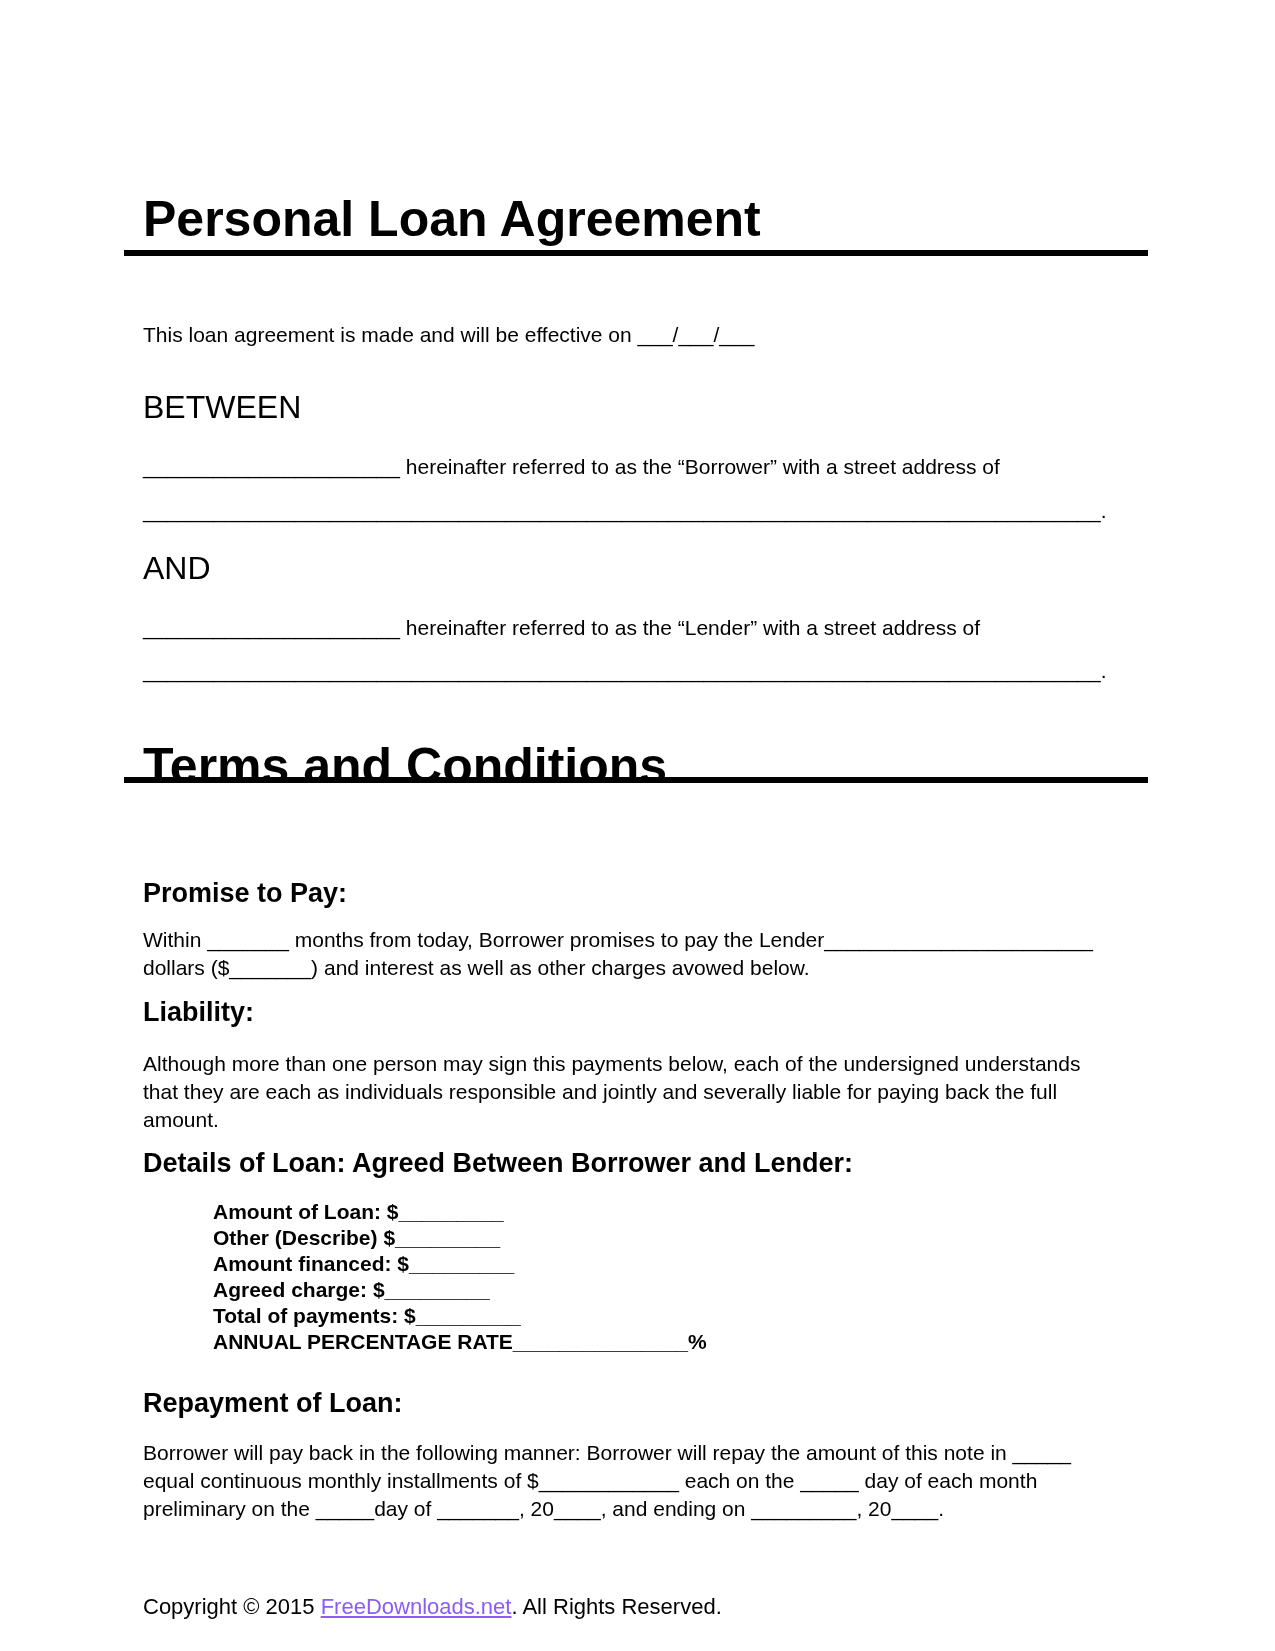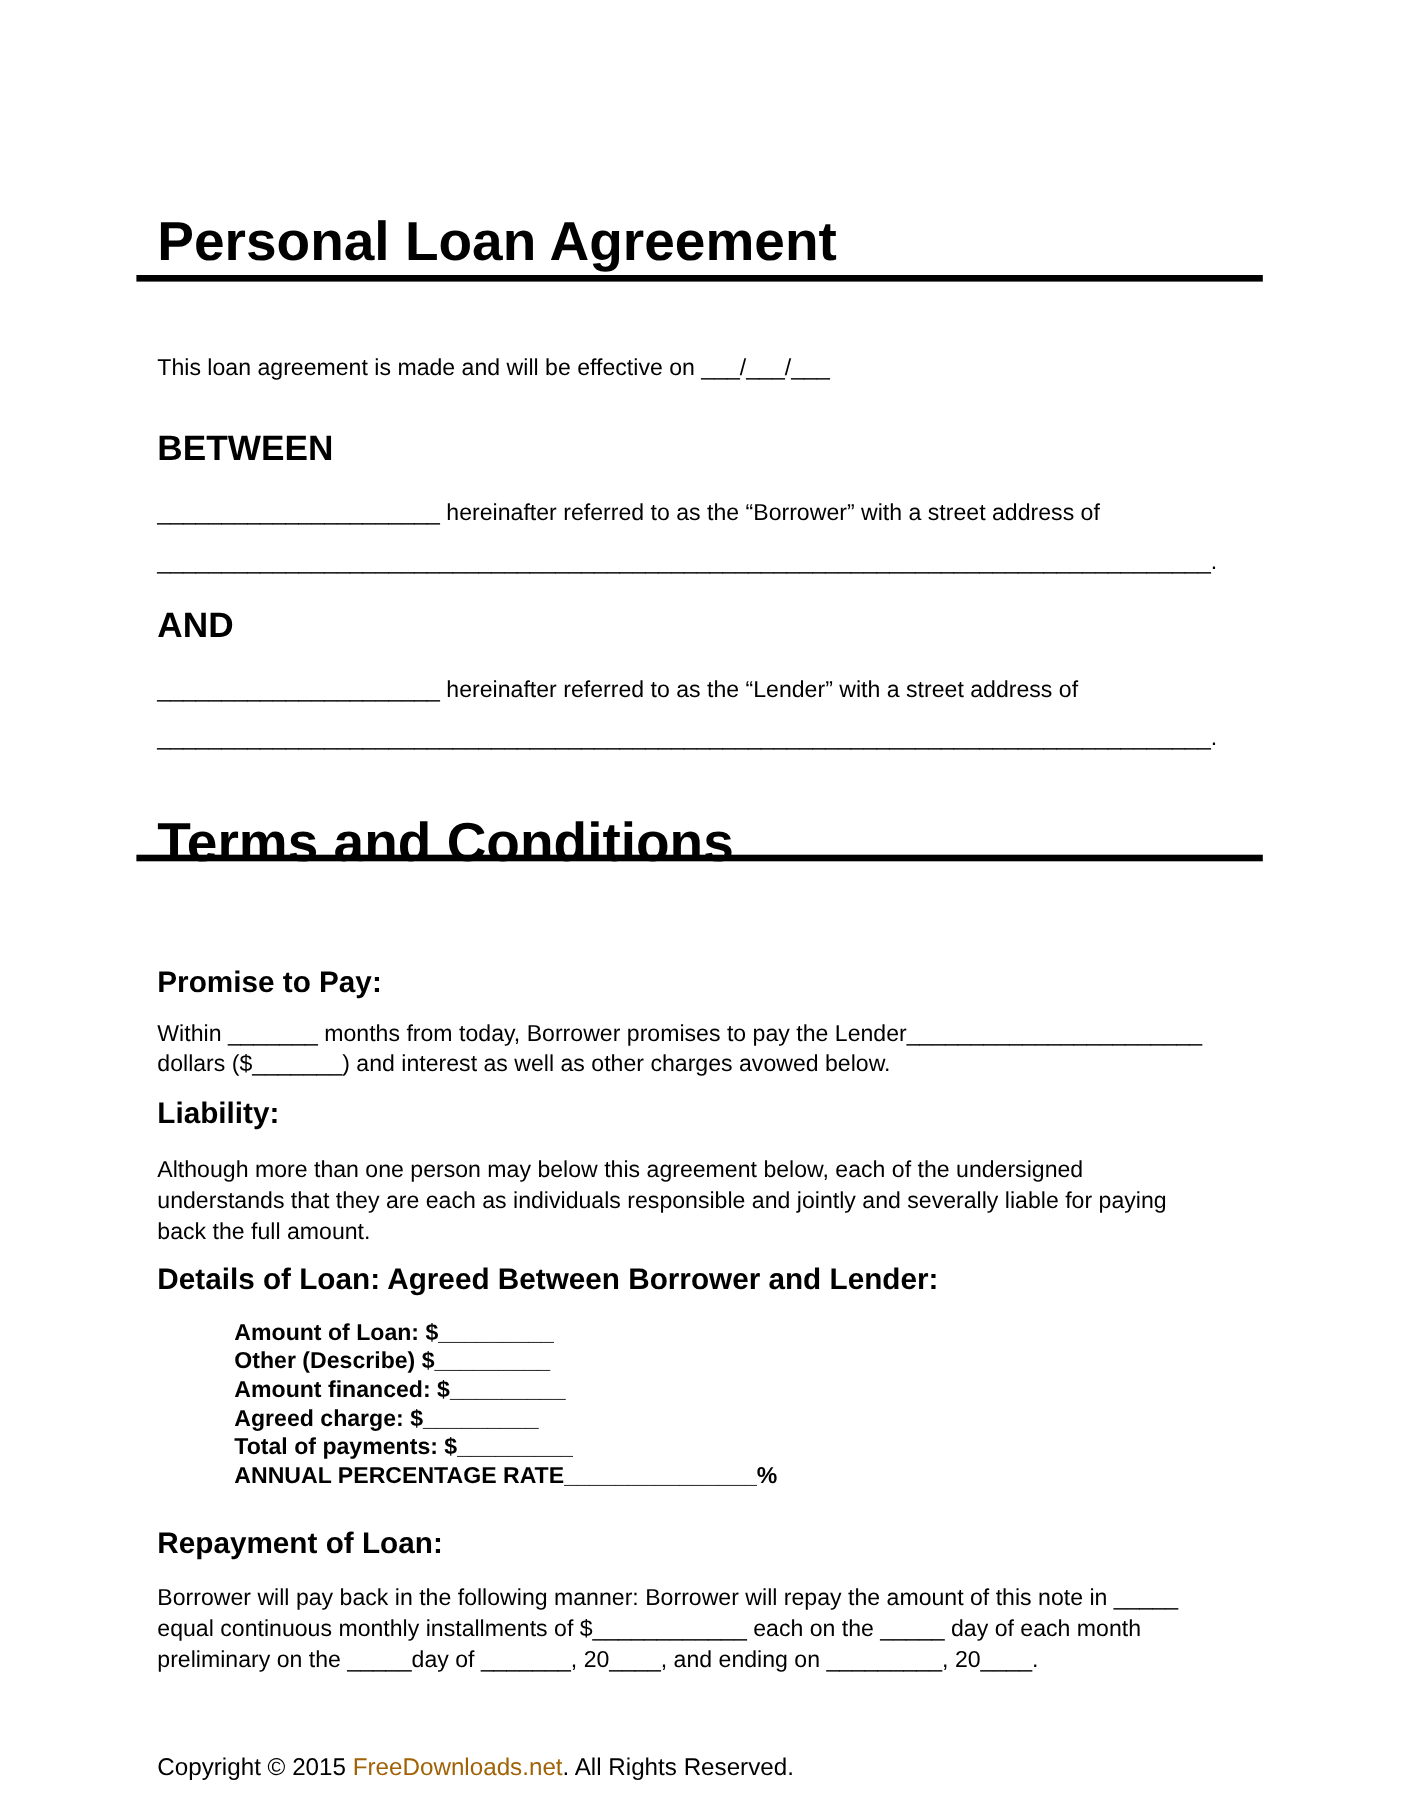--- a/index.html
+++ b/index.html
@@ -27,21 +27,21 @@
     width:1024px;
     height:6px;
     background:#000000;
   }
   .body-text{
     font-size:21px;
     line-height:28px;
   }
   .party-label{
     font-size:32px;
-    font-weight:bold;
+    font-weight:normal;
     line-height:38px;
     white-space:nowrap;
   }
   .sub-heading{
     font-size:27px;
     font-weight:bold;
     line-height:30px;
     white-space:nowrap;
   }
   .detail-item{
@@ -50,21 +50,22 @@
     line-height:26px;
     white-space:nowrap;
   }
   .details-list{padding-left:70px;}
   .footer-text{
     font-size:22px;
     line-height:28px;
     white-space:nowrap;
   }
   .footer-link{
-    color:#a16207;
+    color:#8b5cf6;
+    text-decoration:underline;
     cursor:pointer;
   }
   .nowrap{white-space:nowrap;}
 </style>
 </head>
 <body>
 
 <div class="page">
 
   <h1 class="abs doc-title" style="top:109px;">Personal Loan Agreement</h1>
@@ -88,21 +89,21 @@
   <h1 class="abs doc-title" style="top:656px;">Terms and Conditions</h1>
 
   <div class="rule" style="top:730px;"></div>
 
   <div class="abs sub-heading" style="top:831px;">Promise to Pay:</div>
 
   <p class="abs body-text" style="top:879px; margin:0; width:960px;">Within _______ months from today, Borrower promises to pay the Lender_______________________ dollars ($_______) and interest as well as other charges avowed below.</p>
 
   <div class="abs sub-heading" style="top:950px;">Liability:</div>
 
-  <p class="abs body-text" style="top:1003px; margin:0; width:960px;">Although more than one person may below this agreement below, each of the undersigned understands that they are each as individuals responsible and jointly and severally liable for paying back the full amount.</p>
+  <p class="abs body-text" style="top:1003px; margin:0; width:960px;">Although more than one person may sign this payments below, each of the undersigned understands that they are each as individuals responsible and jointly and severally liable for paying back the full amount.</p>
 
   <div class="abs sub-heading" style="top:1101px;text-align:right;">Details of Loan: Agreed Between Borrower and Lender:</div>
 
   <div class="abs details-list" style="top:1152px;">
     <div class="detail-item">Amount of Loan: $_________</div>
     <div class="detail-item">Other (Describe) $_________</div>
     <div class="detail-item">Amount financed: $_________</div>
     <div class="detail-item">Agreed charge: $_________</div>
     <div class="detail-item">Total of payments: $_________</div>
     <div class="detail-item">ANNUAL PERCENTAGE RATE_______________%</div>

